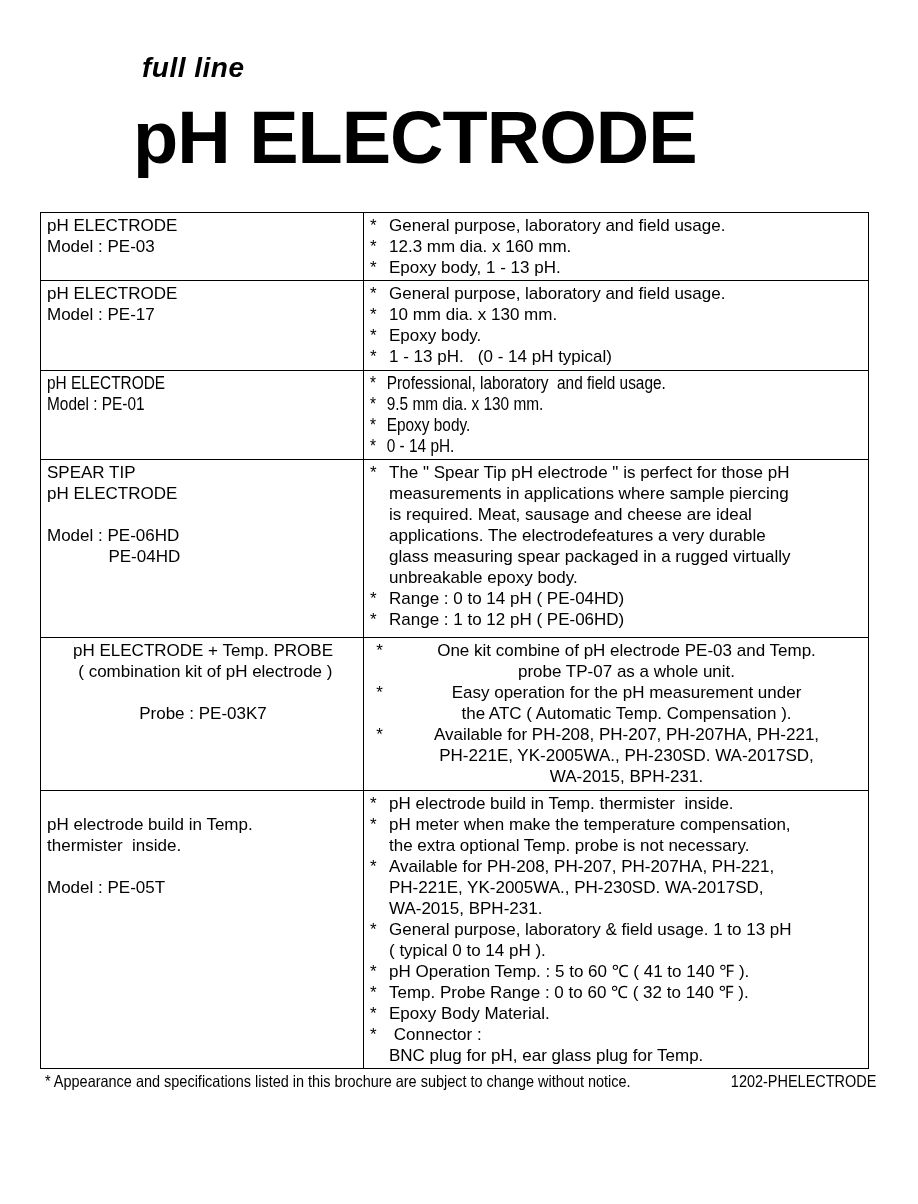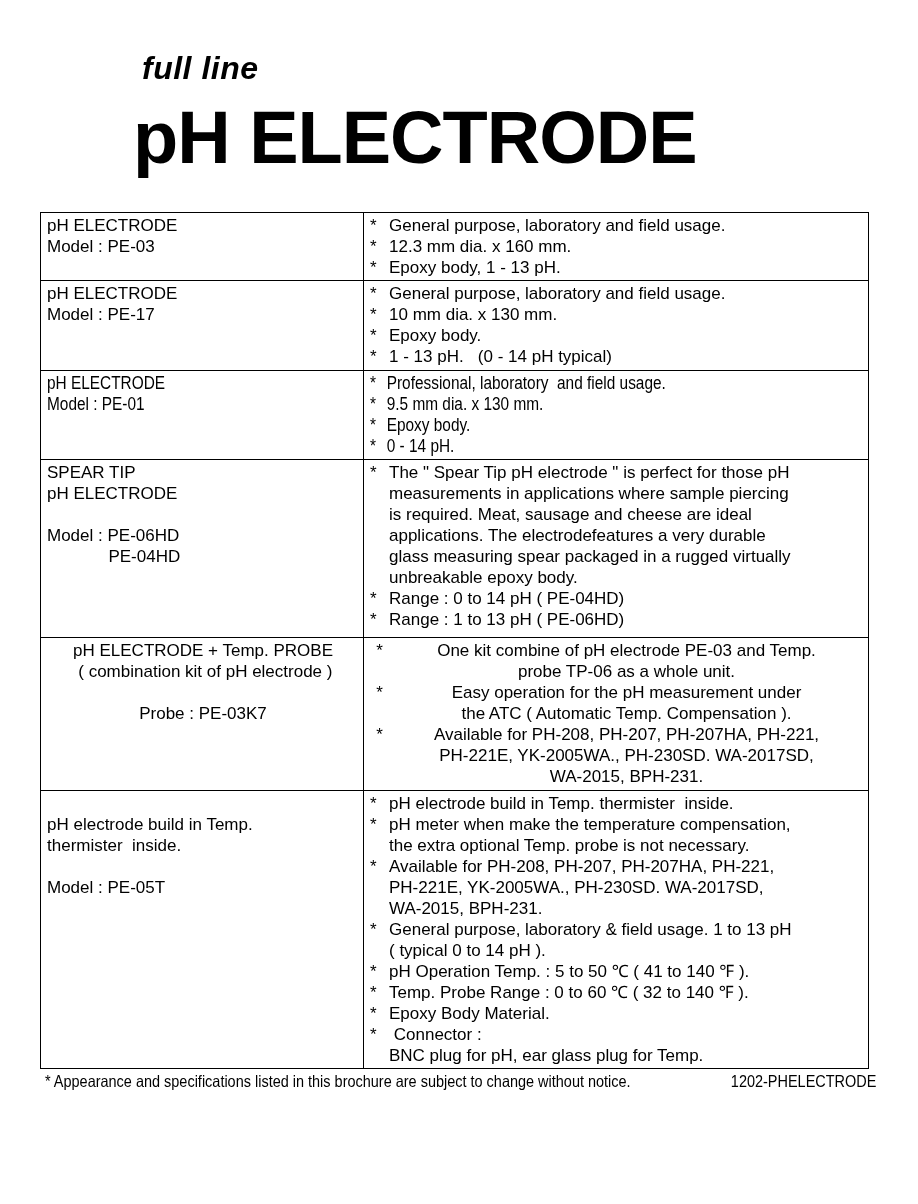--- a/index.html
+++ b/index.html
@@ -13,21 +13,21 @@
     height: 1204px;
     background: #ffffff;
     color: #000000;
     font-family: "Liberation Sans", sans-serif;
     overflow: hidden;
   }
   .tagline {
     position: absolute;
     left: 142px;
     top: 44px;
-    font-size: 32px;
+    font-size: 28px;
     line-height: 48px;
     font-weight: bold;
     font-style: italic;
     letter-spacing: 0.5px;
     white-space: nowrap;
   }
   .big-title {
     position: absolute;
     left: 133px;
     top: 97px;
@@ -206,40 +206,40 @@
 applications. The electrodefeatures a very durable
 glass measuring spear packaged in a rugged virtually
 unbreakable epoxy body.</span>
               </div>
               <div class="bullet">
                 <span class="star">*</span>
                 <span class="btext">Range : 0 to 14 pH ( PE-04HD)</span>
               </div>
               <div class="bullet">
                 <span class="star">*</span>
-                <span class="btext">Range : 1 to 13 pH ( PE-06HD)</span>
+                <span class="btext">Range : 1 to 12 pH ( PE-06HD)</span>
               </div>
             </div>
           </td>
         </tr>
         <tr class="row-4">
           <td class="left-cell">
             <div class="cell-inner">
               <div class="cell-line">pH ELECTRODE + Temp. PROBE</div>
               <div class="cell-line"> ( combination kit of pH electrode )</div>
               <div class="cell-line"></div>
               <div class="cell-line">Probe : PE-03K7</div>
             </div>
           </td>
           <td class="right-cell">
             <div class="cell-inner">
               <div class="bullet">
                 <span class="star">*</span>
                 <span class="btext">One kit combine of pH electrode PE-03 and Temp.
-probe TP-06 as a whole unit.</span>
+probe TP-07 as a whole unit.</span>
               </div>
               <div class="bullet">
                 <span class="star">*</span>
                 <span class="btext">Easy operation for the pH measurement under
 the ATC ( Automatic Temp. Compensation ).</span>
               </div>
               <div class="bullet">
                 <span class="star">*</span>
                 <span class="btext">Available for PH-208, PH-207, PH-207HA, PH-221,
 PH-221E, YK-2005WA., PH-230SD. WA-2017SD,
@@ -275,21 +275,21 @@
 PH-221E, YK-2005WA., PH-230SD. WA-2017SD,
 WA-2015, BPH-231.</span>
               </div>
               <div class="bullet">
                 <span class="star">*</span>
                 <span class="btext">General purpose, laboratory &amp; field usage. 1 to 13 pH
 ( typical 0 to 14 pH ).</span>
               </div>
               <div class="bullet">
                 <span class="star">*</span>
-                <span class="btext">pH Operation Temp. : 5 to 50 ℃ ( 41 to 140 ℉ ).</span>
+                <span class="btext">pH Operation Temp. : 5 to 60 ℃ ( 41 to 140 ℉ ).</span>
               </div>
               <div class="bullet">
                 <span class="star">*</span>
                 <span class="btext">Temp. Probe Range : 0 to 60 ℃ ( 32 to 140 ℉ ).</span>
               </div>
               <div class="bullet">
                 <span class="star">*</span>
                 <span class="btext">Epoxy Body Material.</span>
               </div>
               <div class="bullet">

